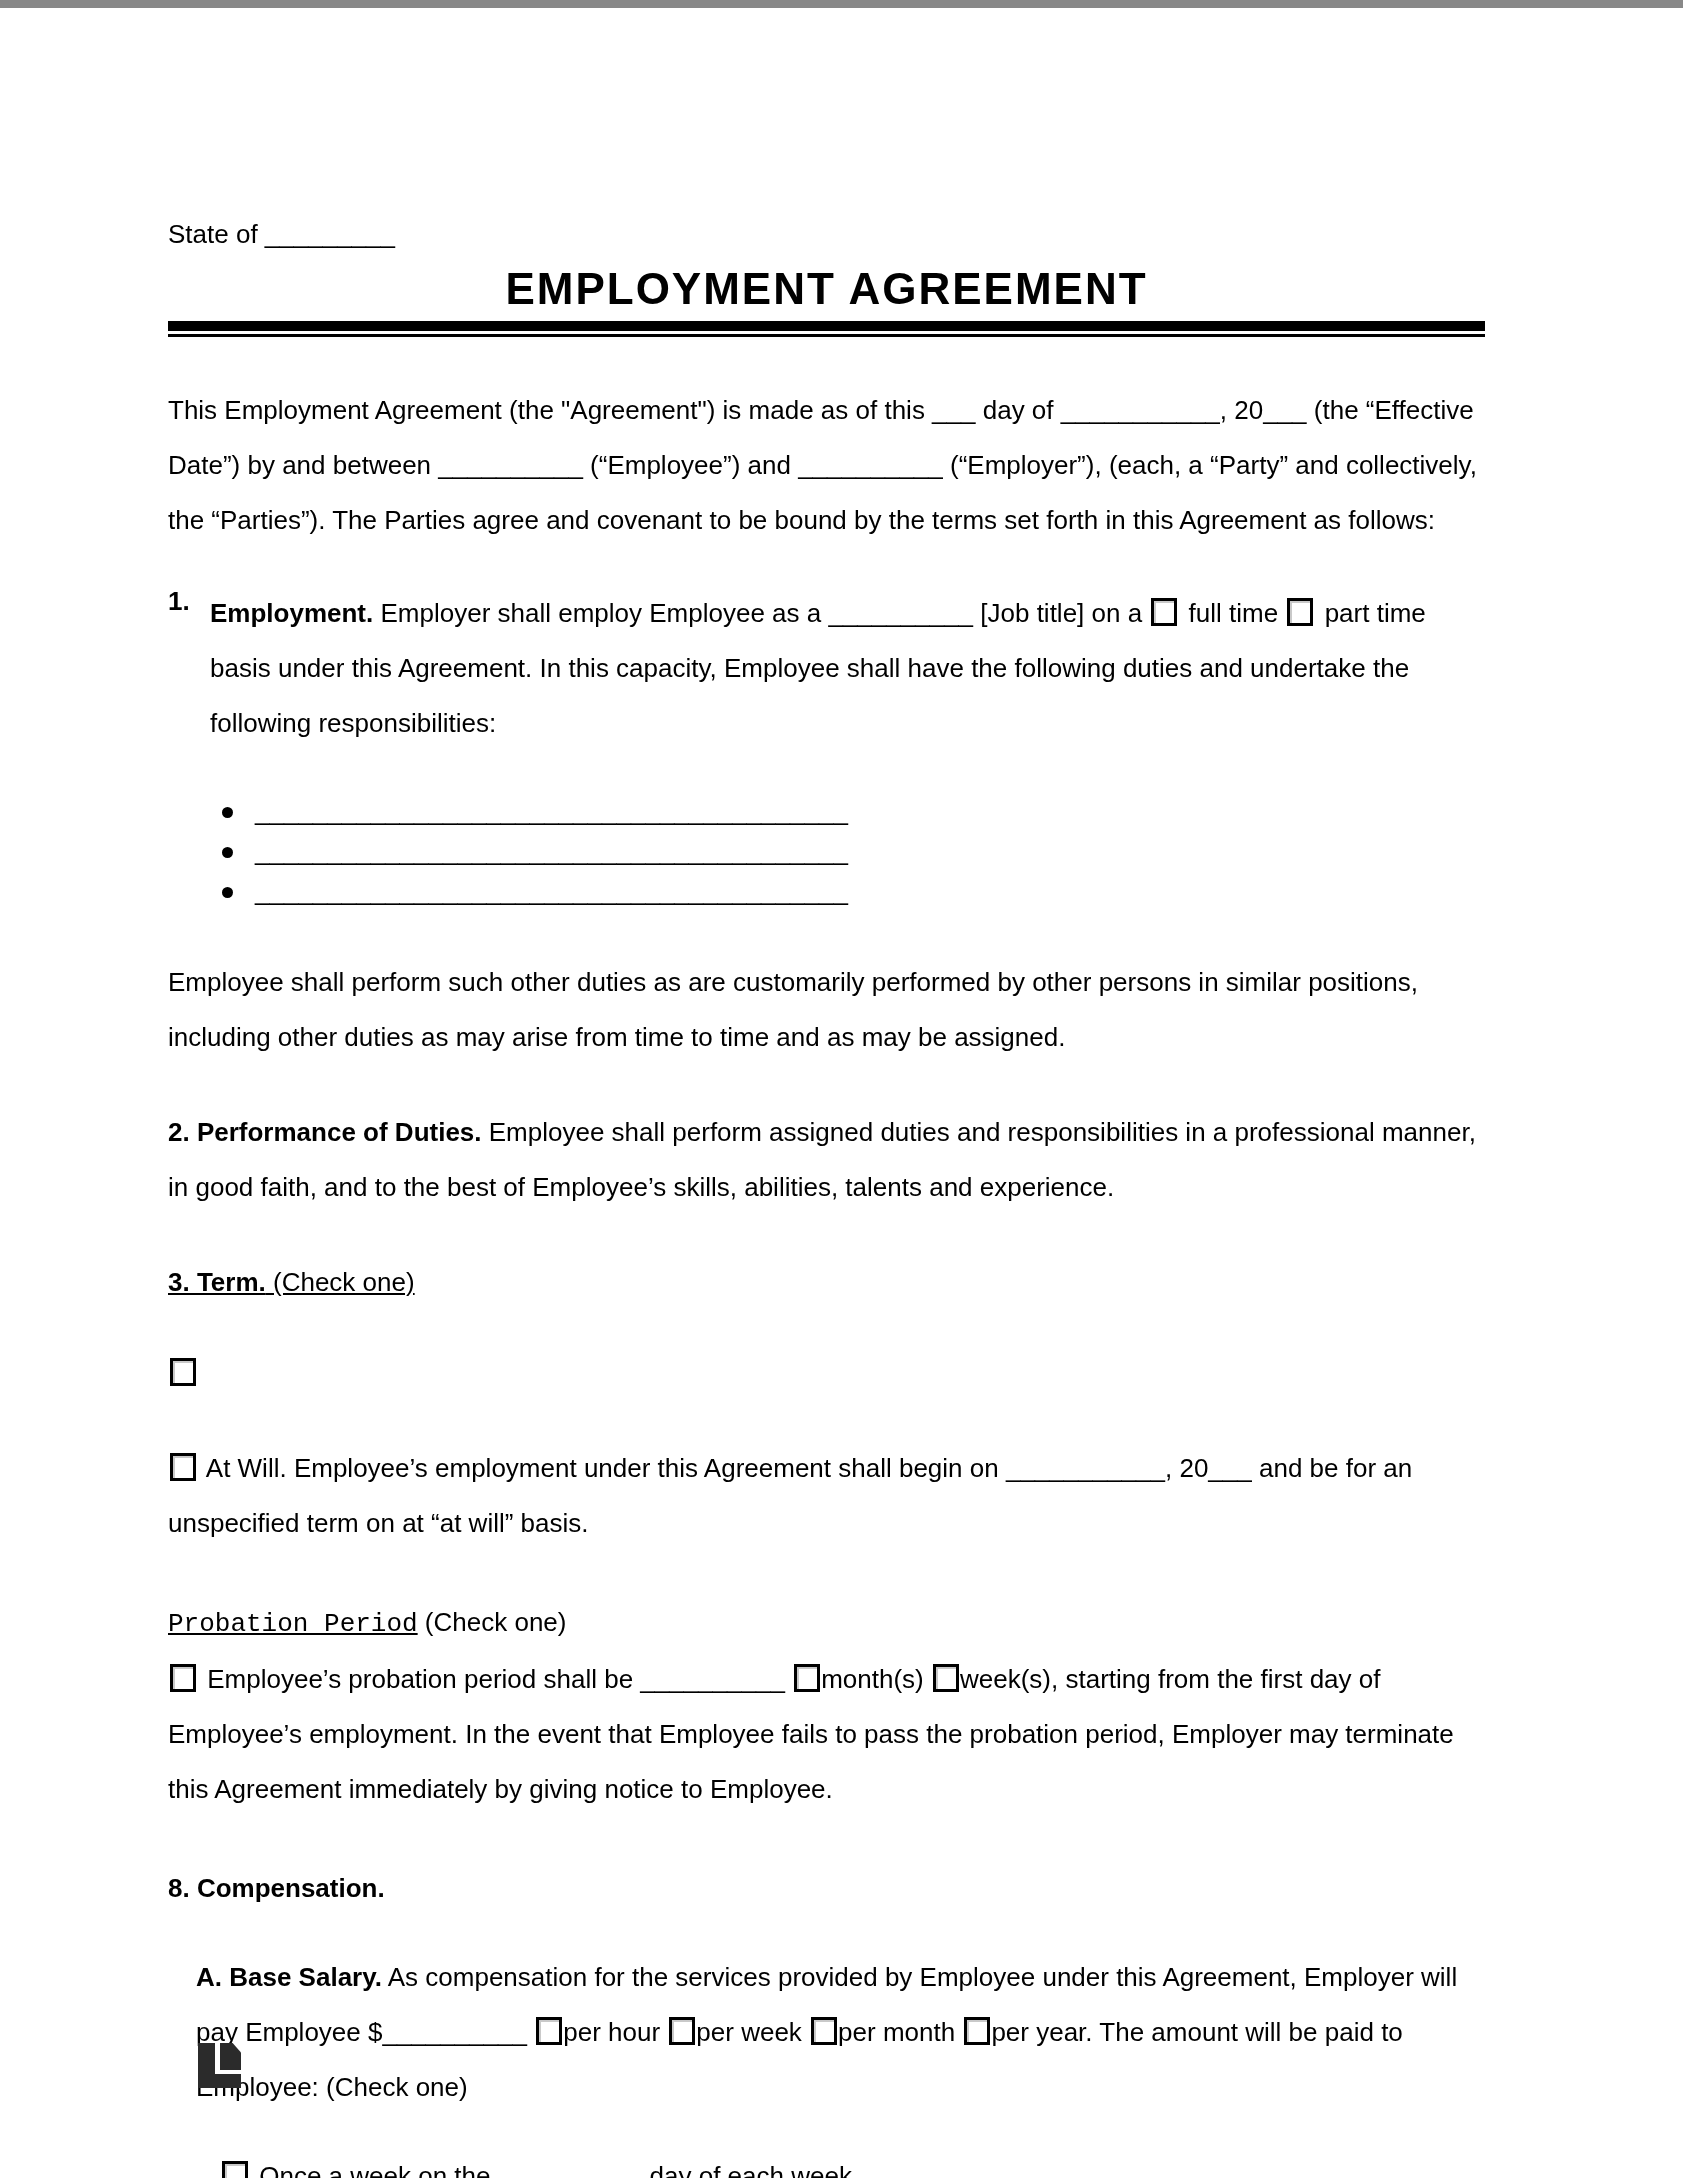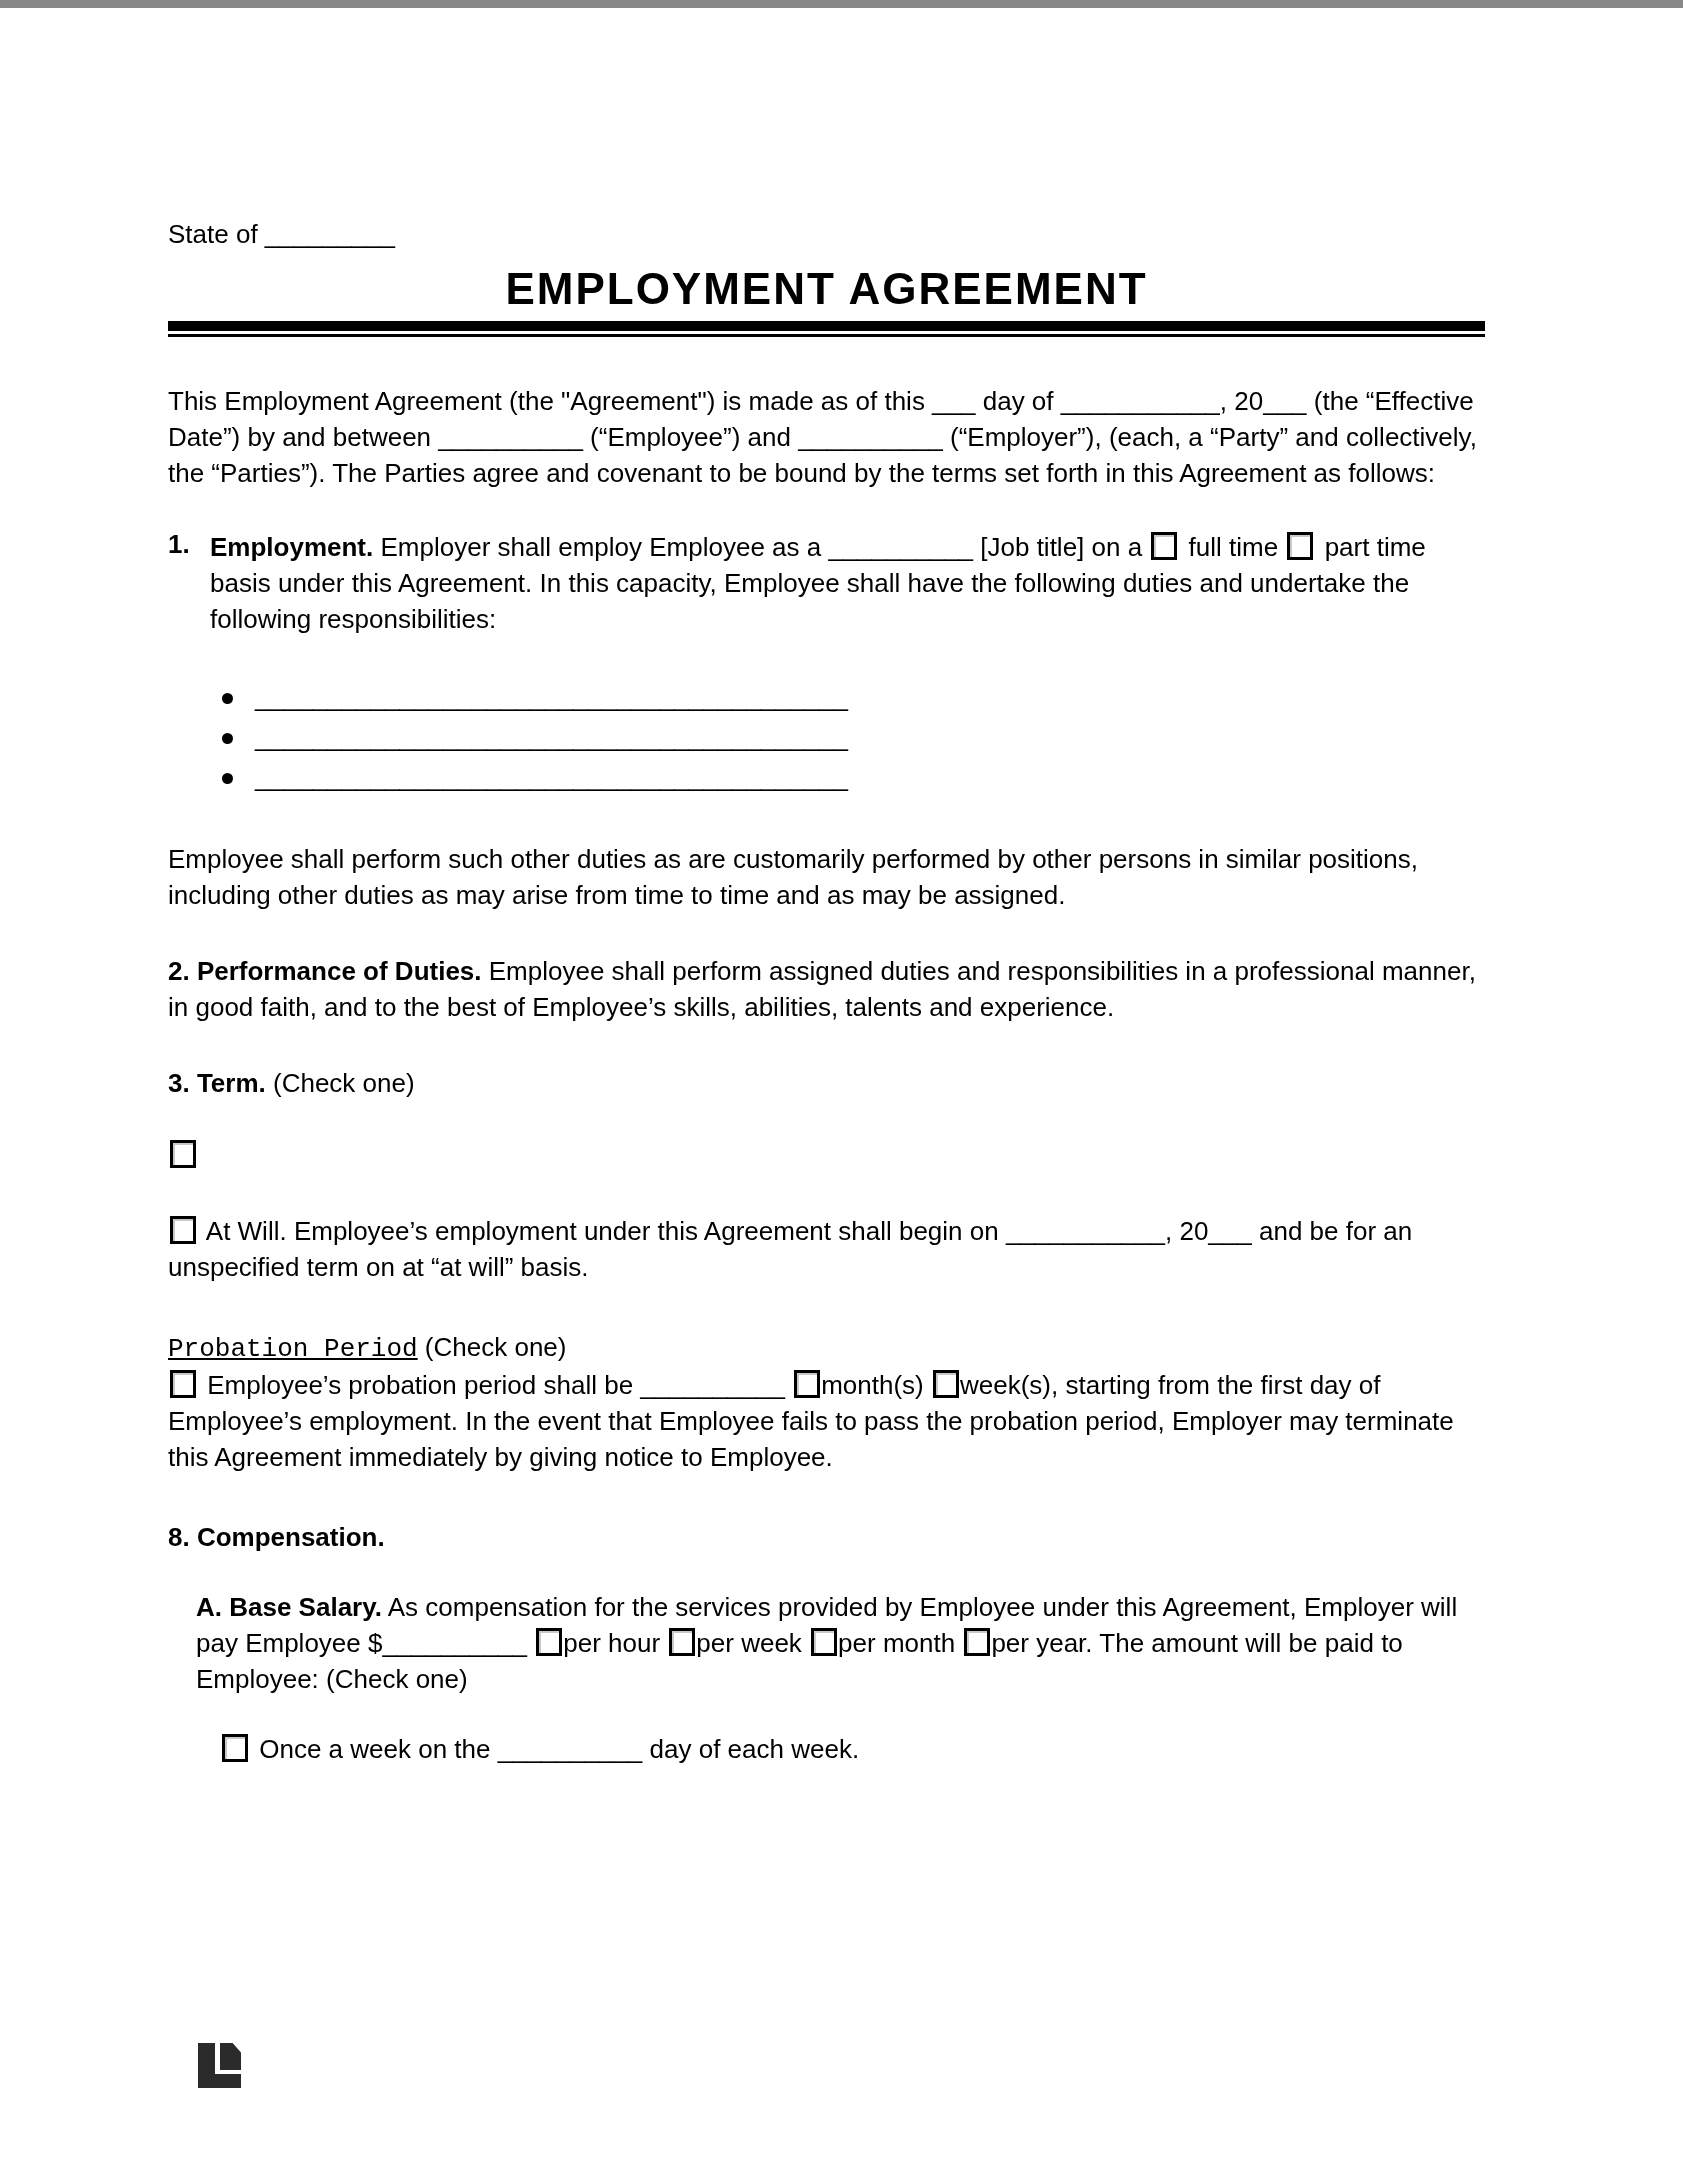--- a/index.html
+++ b/index.html
@@ -6,21 +6,21 @@
   .page {
     position:relative;
     width:1683px; height:2178px;
     background:#ffffff;
     font-family:"Liberation Sans","DejaVu Sans",sans-serif;
     font-size:26px; color:#000;
     margin:8px auto;
     overflow:hidden;
   }
   .content { position:absolute; left:168px; top:0; width:1317px; }
-  p { margin:0; line-height:36px; }
+  p { margin:0; line-height:55px; }
 
   .state-line { margin-top:206px; line-height:40px; }
 
   .doc-title {
     margin-top:8px;
     font-size:44px; font-weight:bold;
     line-height:53px;
     text-align:center; letter-spacing:2px;
   }
   .rule { margin-top:6px; }
@@ -35,21 +35,21 @@
 
   .bullets { margin-top:40px; }
   .bullet-row { padding-left:54px; line-height:40px; white-space:nowrap; }
   .dot {
     display:inline-block; width:11px; height:11px; border-radius:50%;
     background:#000; margin-right:22px; vertical-align:2px;
   }
 
   .duties  { margin-top:44px; }
   .sec2    { margin-top:40px; }
-  .sec3    { margin-top:40px; }
+  .sec3    { margin-top:40px;text-decoration:underline; }
   .fixed   { margin-top:36px; }
   .atwill  { margin-top:40px; }
   .prob-h  { margin-top:44px; }
   .prob-1  { margin-top:0; }
   .prob-2  { margin-top:0; }
   .sec4    { margin-top:44px; }
   .basesal { margin-top:34px; padding-left:28px; }
   .once    { margin-top:34px; padding-left:52px; }
 
   .cb {

